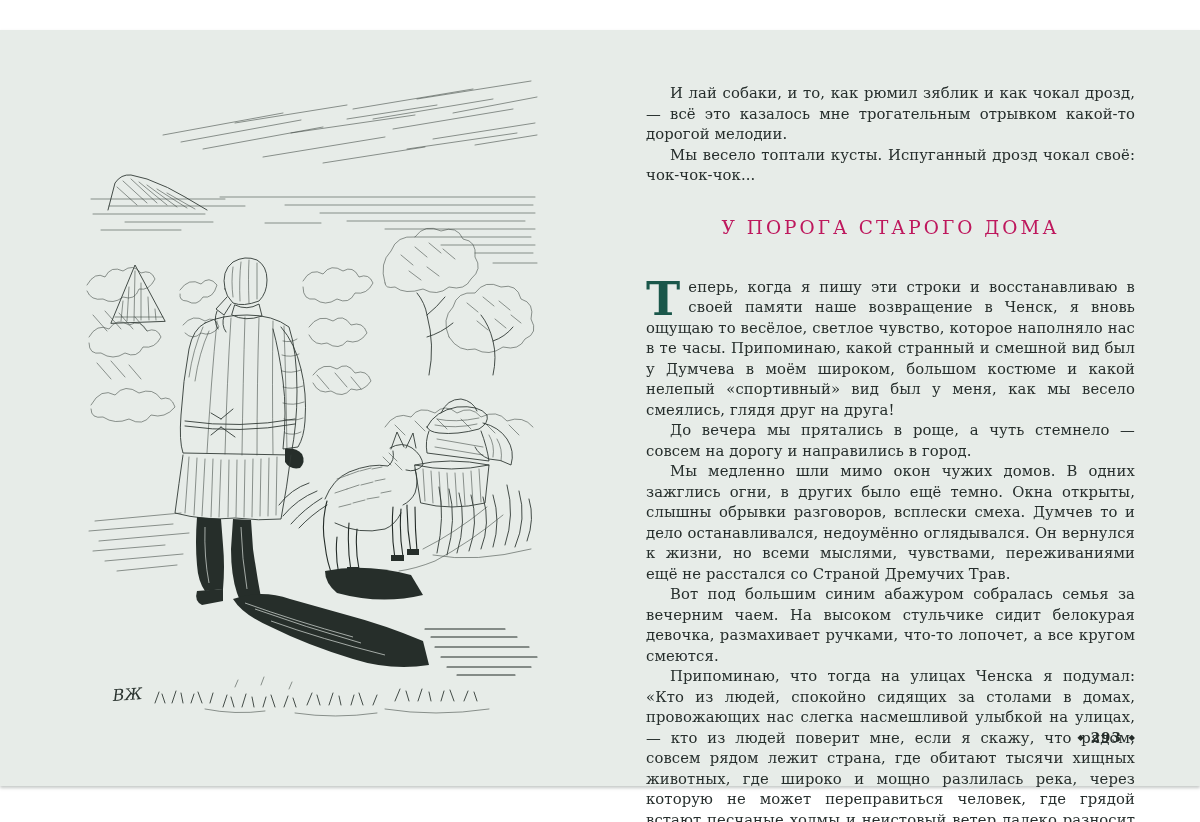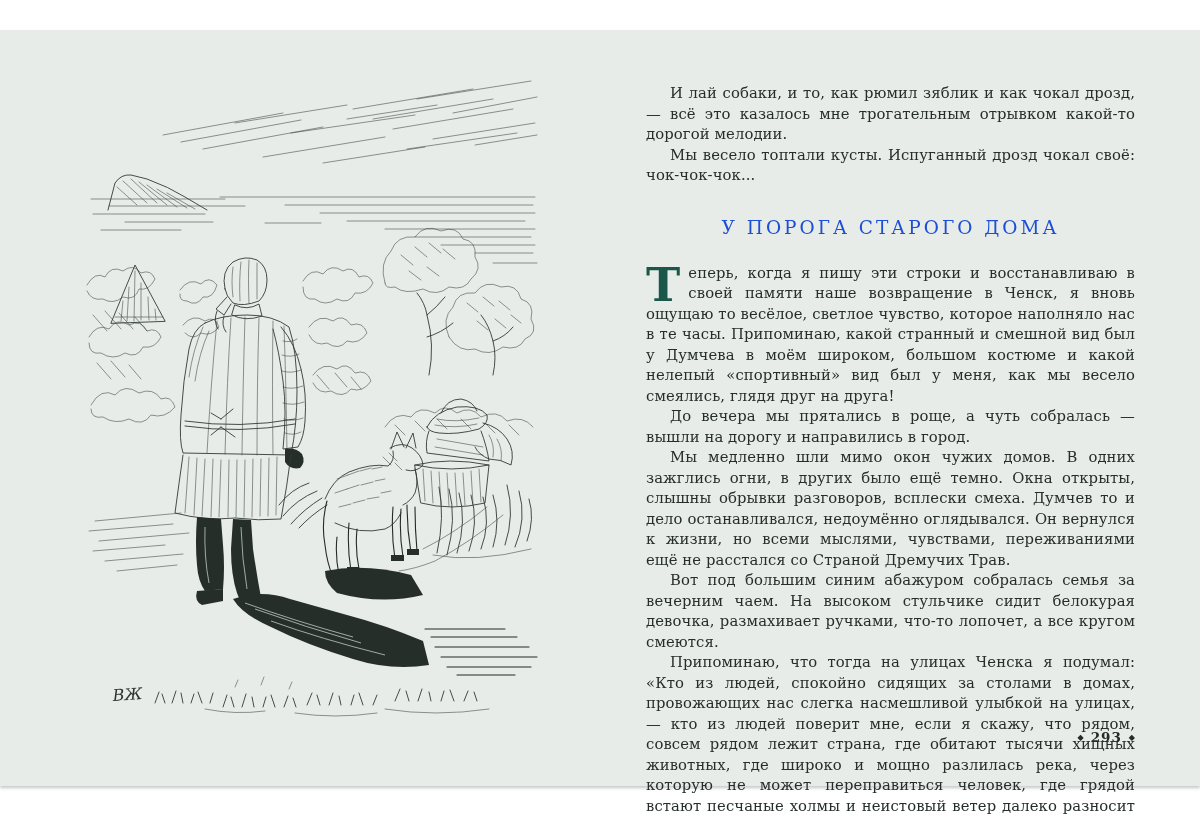--- a/index.html
+++ b/index.html
@@ -28,22 +28,22 @@
   .textcol{
     position:absolute;left:646px;top:53px;width:489px;
     color:#262e2c;
   }
   .body-par{
     margin:0;font-size:14.8px;line-height:20.5px;text-align:justify;
     letter-spacing:.1px;
   }
   .indent{text-indent:24px;}
   .chapter-title{
-    margin:31px 0 25px 0;font-weight:normal;text-align:center;
-    font-size:18.5px;letter-spacing:3px;color:#1d4ed8;white-space:nowrap;
+    margin:31px 0 39px 0;font-weight:normal;text-align:center;
+    font-size:18.5px;letter-spacing:3px;color:#be185d;white-space:nowrap;
   }
   .dropcap{
     float:left;font-size:46px;line-height:38px;font-weight:bold;
     color:#1a574a;margin:3px 8px 0 0;
   }
   .folio{
     position:absolute;left:646px;top:699px;width:489px;text-align:right;
     font-size:13.5px;font-weight:bold;color:#242c29;letter-spacing:1px;
   }
   .folio .orn{font-size:8px;vertical-align:2px;letter-spacing:0;}
@@ -190,21 +190,21 @@
 
     <p class="body-par indent">И лай собаки, и то, как рюмил зяблик и как чокал дрозд, — всё это казалось мне трогательным отрывком какой-то дорогой мелодии.</p>
     <p class="body-par indent">Мы весело топтали кусты. Испуганный дрозд чокал своё: чок-чок-чок...</p>
 
     <h1 class="chapter-title">У ПОРОГА СТАРОГО ДОМА</h1>
 
     <p class="body-par">
       <span class="dropcap">Т</span><span>еперь, когда я пишу эти строки и восстанавливаю в своей памяти наше возвращение в Ченск, я вновь ощущаю то весёлое, светлое чувство, которое наполняло нас в те часы. Припоминаю, какой странный и смешной вид был у Думчева в моём широком, большом костюме и какой нелепый «спортивный» вид был у меня, как мы весело смеялись, глядя друг на друга!</span>
     </p>
 
-    <p class="body-par indent">До вечера мы прятались в роще, а чуть собралась — вышли на дорогу и направились в город.</p>
+    <p class="body-par indent">До вечера мы прятались в роще, а чуть стемнело — совсем на дорогу и направились в город.</p>
     <p class="body-par indent">Мы медленно шли мимо окон чужих домов. В одних зажглись огни, в других было ещё темно. Окна открыты, слышны обрывки разговоров, всплески смеха. Думчев то и дело останавливался, недоумённо оглядывался. Он вернулся к жизни, но всеми мыслями, чувствами, переживаниями ещё не расстался со Страной Дремучих Трав.</p>
     <p class="body-par indent">Вот под большим синим абажуром собралась семья за вечерним чаем. На высоком стульчике сидит белокурая девочка, размахивает ручками, что-то лопочет, а все кругом смеются.</p>
     <p class="body-par indent">Припоминаю, что тогда на улицах Ченска я подумал: «Кто из людей, спокойно сидящих за столами в домах, провожающих нас слегка насмешливой улыбкой на улицах, — кто из людей поверит мне, если я скажу, что рядом, совсем рядом лежит страна, где обитают тысячи хищных животных, где широко и мощно разлилась река, через которую не может переправиться человек, где грядой встают песчаные холмы и неистовый ветер далеко разносит пыль и где грозно день и ночь шумят деревья-травы».</p>
 
   </div>
 
   <div class="folio">
     <span class="orn">◆</span><span class="num">293</span><span class="orn">◆</span>
   </div>
 

